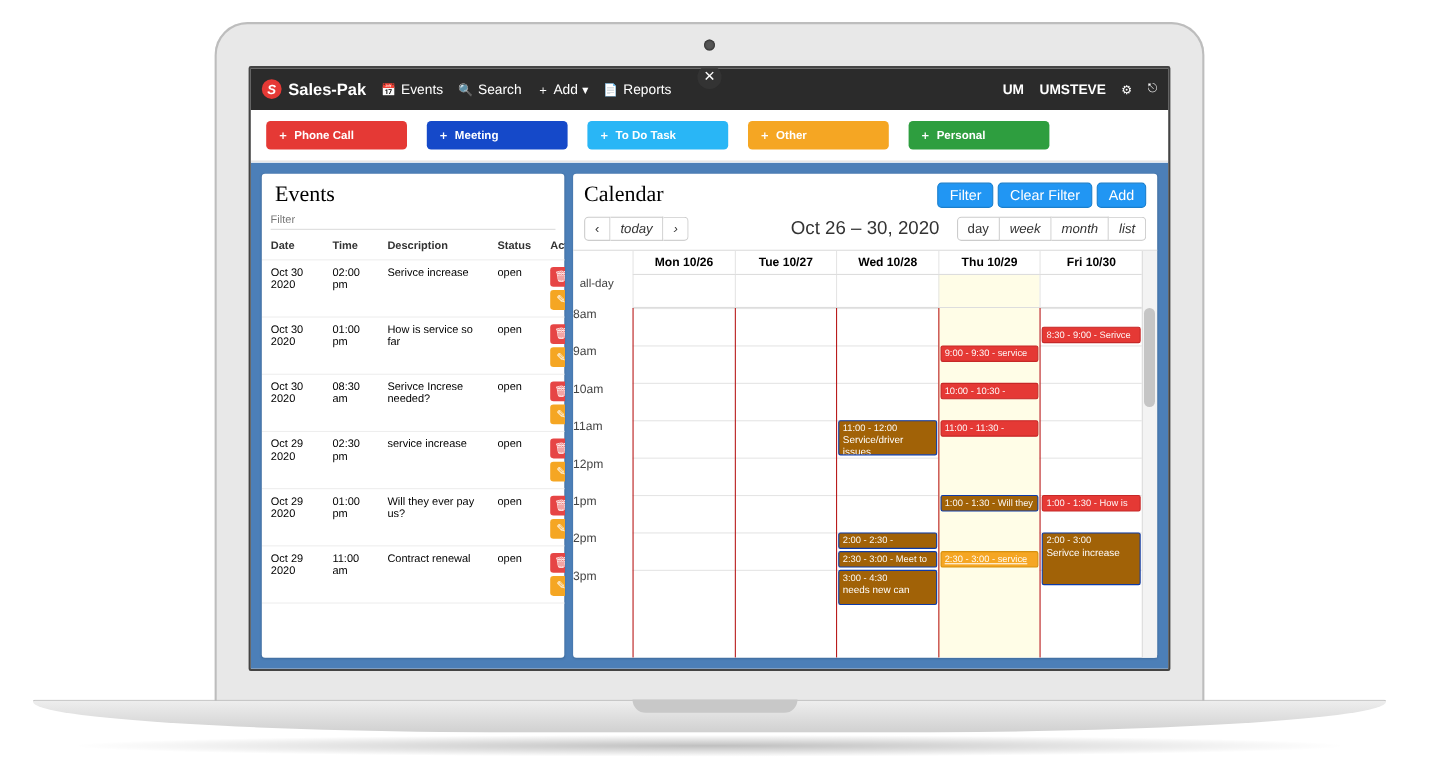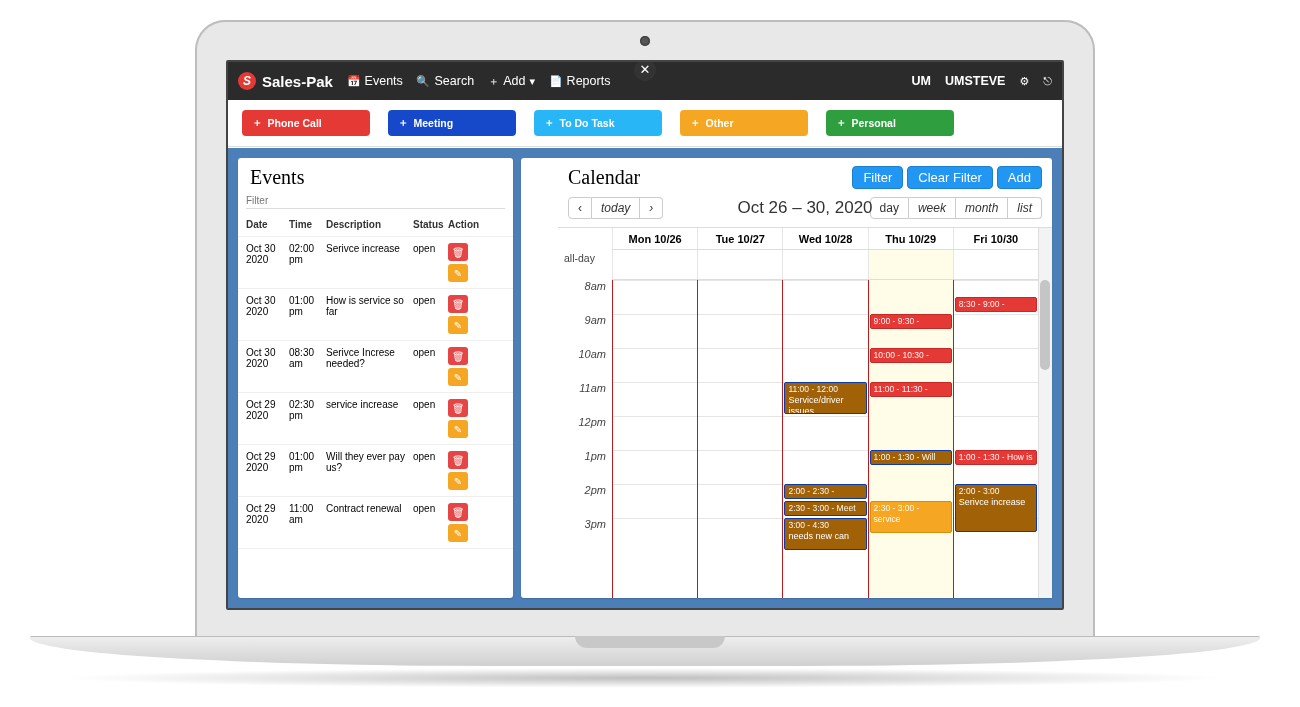--- a/index.html
+++ b/index.html
@@ -89,34 +89,34 @@
 .btn-pill.green { background:#2e9e3f; }
 
 
 .body-blue { position:absolute; top:86px; left:0; right:0; bottom:0; background:#4c7fb8; padding:10px; display:flex; gap:8px; }
 
 .panel {
   background:#fff; border-radius:3px; display:flex; flex-direction:column;
   box-shadow:0 1px 2px rgba(0,0,0,.15);
 }
 .panel-events { width:275px; }
-.panel-cal { flex:1; position:relative;padding-left:37px; }
+.panel-cal { flex:1; position:relative; }
 
 .panel-header {
   font-family: Georgia, "Times New Roman", serif;
   font-size:20px; padding:8px 12px 4px;
 }
 .filter-input {
   margin:0 8px 4px; border:none; border-bottom:1px solid #ddd;
   font-size:10px; color:#888; padding:2px 0; width:calc(100% - 16px);
 }
 
 
 .ev-table { font-size:10px; overflow:auto; flex:1;}
-.ev-head, .ev-row { display:grid; grid-template-columns:40px 34px 84px 32px 48px; gap:3px; padding:6px 8px; align-items:flex-start;}
+.ev-head, .ev-row { display:grid; grid-template-columns:40px 34px 84px 32px 48px; gap:16px; padding:6px 8px; align-items:flex-start;}
 .ev-head { font-weight:600; color:#333; border-bottom:1px solid #eee;}
 .ev-row { border-bottom:1px solid #eee; }
 .ev-actions { display:flex; flex-direction:column; gap:3px; align-items:flex-start;}
 .act-btn {
   width:20px; height:18px; border-radius:3px; color:#fff; font-size:10px;
   display:flex; align-items:center; justify-content:center; cursor:pointer;
 }
 .act-btn.del { background:#e64545; }
 .act-btn.edit { background:#f5a623; }
 
@@ -151,21 +151,21 @@
 .cal-grid-wrap { position:relative; flex:1; overflow:hidden; border-top:1px solid #ddd; }
 .cal-days-header { position:absolute; top:0; left:54px; right:14px; height:22px; display:flex; border-bottom:1px solid #ddd; }
 .cal-day-hcell { flex:1; border-left:1px solid #e5e5e5; text-align:center; font-size:11px; font-weight:600; line-height:22px; }
 .allday-label { position:absolute; top:24px; left:6px; font-size:10.5px; color:#444; width:44px; line-height:12px; }
 .allday-row { position:absolute; top:22px; left:54px; right:14px; height:30px; display:flex; border-bottom:1px solid #ddd;}
 .allday-cell { flex:1; border-left:1px solid #e5e5e5; }
 .allday-cell.today { background:#fffde7; }
 
 .time-body { position:absolute; top:52px; left:0; right:0; bottom:0; overflow:hidden;}
 .time-labels { position:absolute; top:0; left:0; width:54px; }
-.time-label { height:34px; font-size:11px; text-align:right; padding-right:6px; color:#444; line-height:12px;font-style:italic;}
+.time-label { height:34px; font-size:11px; padding-right:6px; color:#444; line-height:12px;}
 .grid-cols { position:absolute; top:0; left:54px; right:14px; bottom:0; display:flex;}
 .grid-col { flex:1; border-left:1px solid #b91c1c; position:relative;}
 .grid-col.today { background:#fffde7; }
 .hour-lines { position:absolute; top:0; left:54px; right:14px; bottom:0; pointer-events:none;}
 .hour-line { border-top:1px solid #e5e5e5; height:34px;}
 
 .scroll-gutter { position:absolute; top:0; right:0; width:14px; bottom:0; background:#f3f3f3; border-left:1px solid #ddd;}
 .scroll-thumb { position:absolute; right:2px; top:52px; width:10px; height:90px; background:#c5c5c5; border-radius:5px;}
 
 .event {
@@ -395,21 +395,21 @@
                   </div>
                   <div class="event red" style="top: 68px; height: 15px;">
                     <small>10:00 - 10:30 - service</small>
                   </div>
                   <div class="event red" style="top: 102px; height: 15px;">
                     <small>11:00 - 11:30 - Contract</small>
                   </div>
                   <div class="event blue" style="top: 170px; height: 15px;">
                     <small>1:00 - 1:30 - Will they</small>
                   </div>
-                  <div class="event orange" style="top: 221px; height: 32px;">
+                  <div class="event orange" style="top: 221px; height: 15px; text-decoration: underline;">
                     <small>2:30 - 3:00 - service</small>
                   </div>
                 </div>
                 <div class="grid-col">
                   <div class="event red" style="top: 17px; height: 15px;">
                     <small>8:30 - 9:00 - Serivce</small>
                   </div>
                   <div class="event red" style="top: 170px; height: 15px;">
                     <small>1:00 - 1:30 - How is</small>
                   </div>

